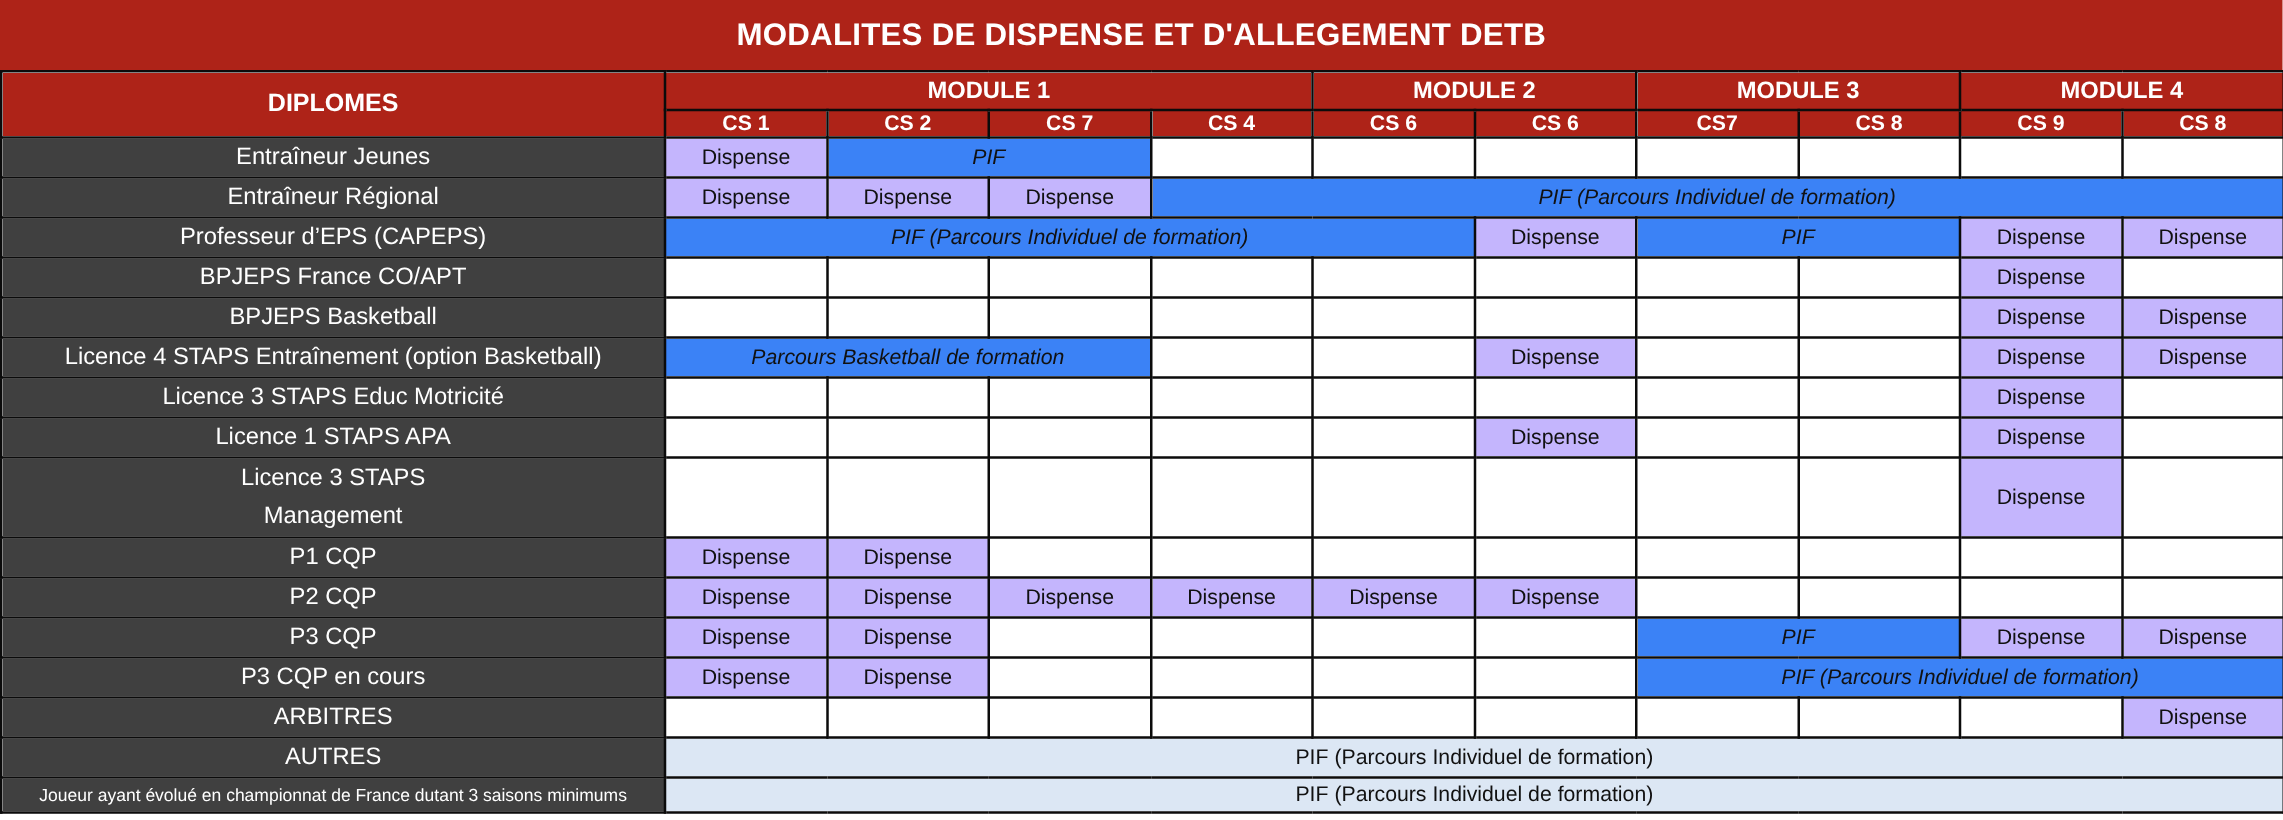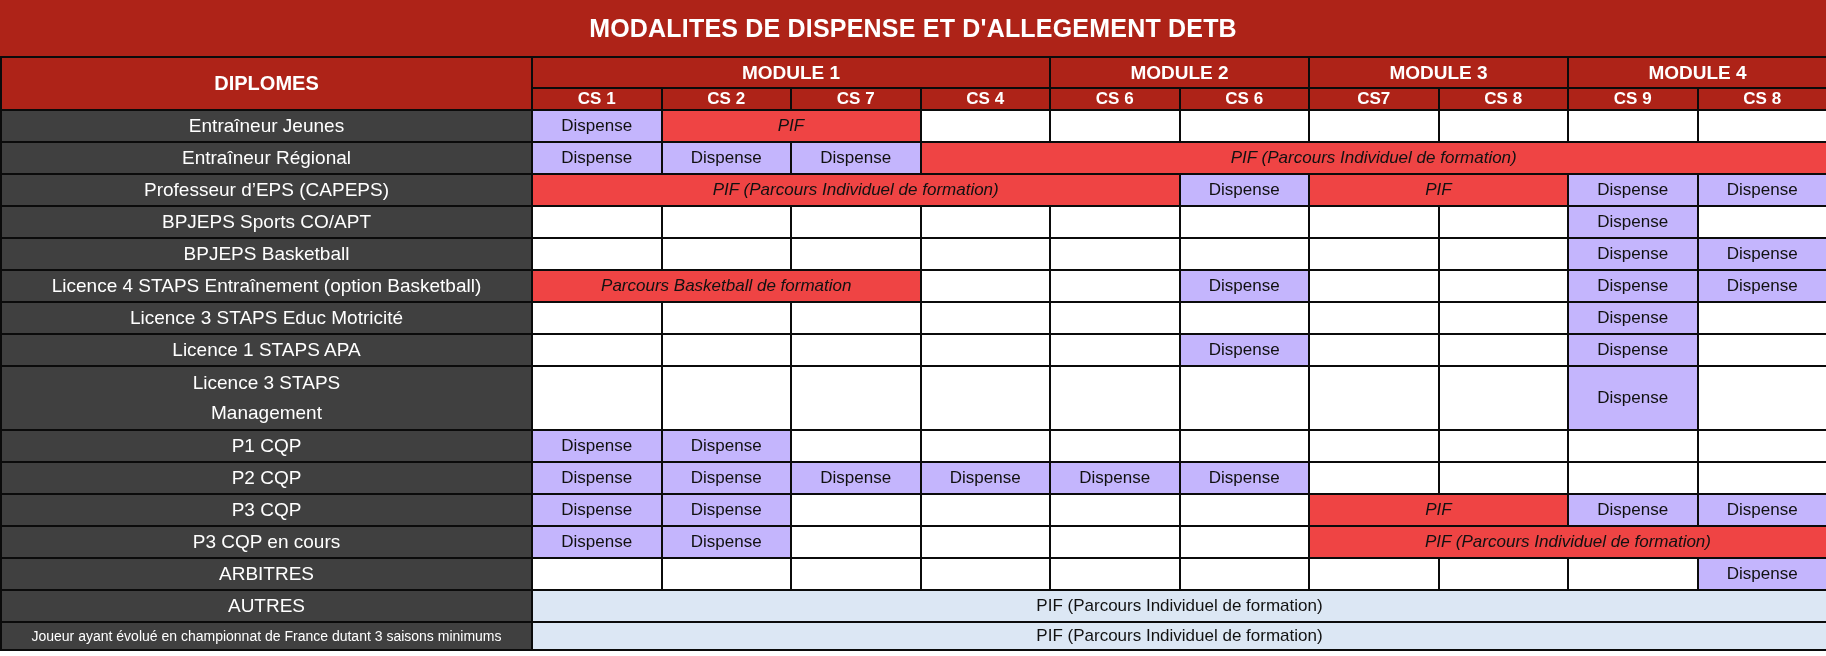--- a/index.html
+++ b/index.html
@@ -19,21 +19,21 @@
     font-size: 17px; color: #111; padding: 0 2px; overflow: hidden; white-space: nowrap;
   }
   th { background: #AE2318; color: #fff; font-weight: bold; }
   th.mod { height: 31px; font-size: 19px; }
   th.cs { height: 21px; font-size: 17px; }
   th.dip { font-size: 20px; }
   td.lab { background: #404040; color: #fff; font-size: 19px; height: 32px; }
   td.lab.small { font-size: 14px; }
   td.lab.wrap { white-space: normal; line-height: 30px; height: 64px; }
   td.d { background: #c4b5fd; }
-  td.p { background: #ef4444; font-style: italic; }
+  td.p { background: #3b82f6; font-style: italic; }
   td.pn { background: #DCE7F4; font-style: normal; }
   td.e { background: #ffffff; }
   tr.r td { height: 32px; }
   tr.tall td { height: 64px; }
   tr.last td { height: 28px; }
 </style>
 </head>
 <body>
 
 <div class="title">MODALITES DE DISPENSE ET D'ALLEGEMENT DETB</div>
@@ -99,21 +99,21 @@
     <tr class="r">
       <td class="lab">Professeur d’EPS (CAPEPS)</td>
       <td class="p" colspan="5">PIF (Parcours Individuel de formation)</td>
       <td class="d">Dispense</td>
       <td class="p" colspan="2">PIF</td>
       <td class="d">Dispense</td>
       <td class="d">Dispense</td>
     </tr>
 
     <tr class="r">
-      <td class="lab">BPJEPS Sports CO/APT</td>
+      <td class="lab">BPJEPS France CO/APT</td>
       <td class="e"></td>
       <td class="e"></td>
       <td class="e"></td>
       <td class="e"></td>
       <td class="e"></td>
       <td class="e"></td>
       <td class="e"></td>
       <td class="e"></td>
       <td class="d">Dispense</td>
       <td class="e"></td>

